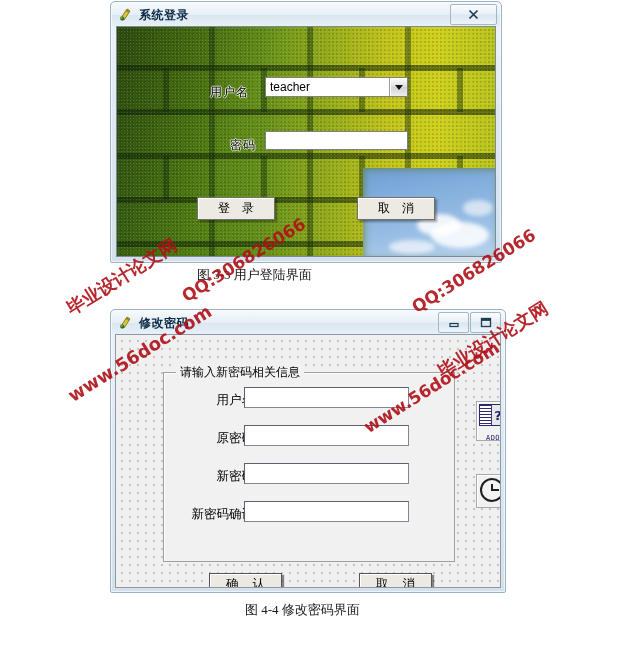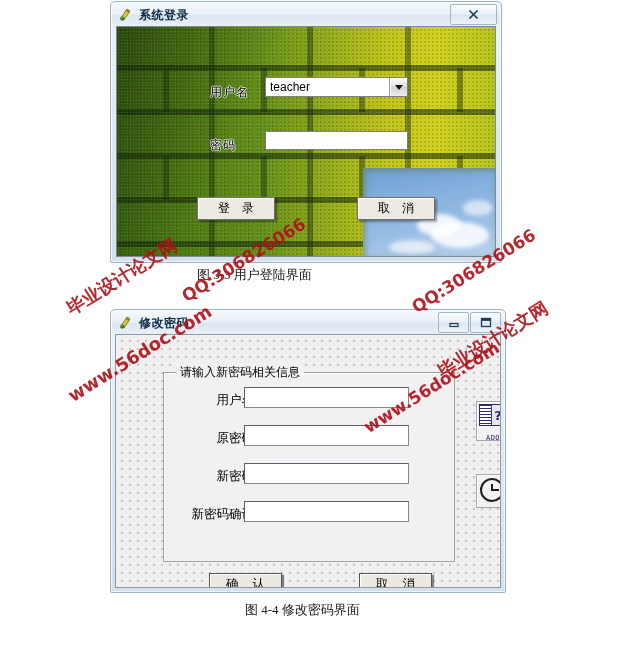--- a/index.html
+++ b/index.html
@@ -288,21 +288,21 @@
       </div>
 
       <span class="lbl-cn" style="left:93px;top:57px;">用户名</span>
       <span class="combo" style="left:148px;top:50px;width:143px;height:20px;justify-content:center;">
         <span class="val">teacher</span>
         <span class="arrowbox">
           <span class="tri-down"></span>
         </span>
       </span>
 
-      <span class="lbl-cn" style="left:93px;top:110px;">密码</span>
+      <span class="lbl-cn" style="left:93px;top:110px;padding-left:20px;">密码</span>
       <span class="tfield" style="left:148px;top:104px;width:143px;height:19px;"></span>
 
       <span class="btn3d" style="left:80px;top:170px;width:78px;height:23px;">登 录</span>
       <span class="btn3d" style="left:240px;top:170px;width:78px;height:23px;">取 消</span>
     </div>
   </div>
 </div>
 
 <div class="caption" style="left:197px;top:266px;">图 3-3 用户登陆界面</div>
 

